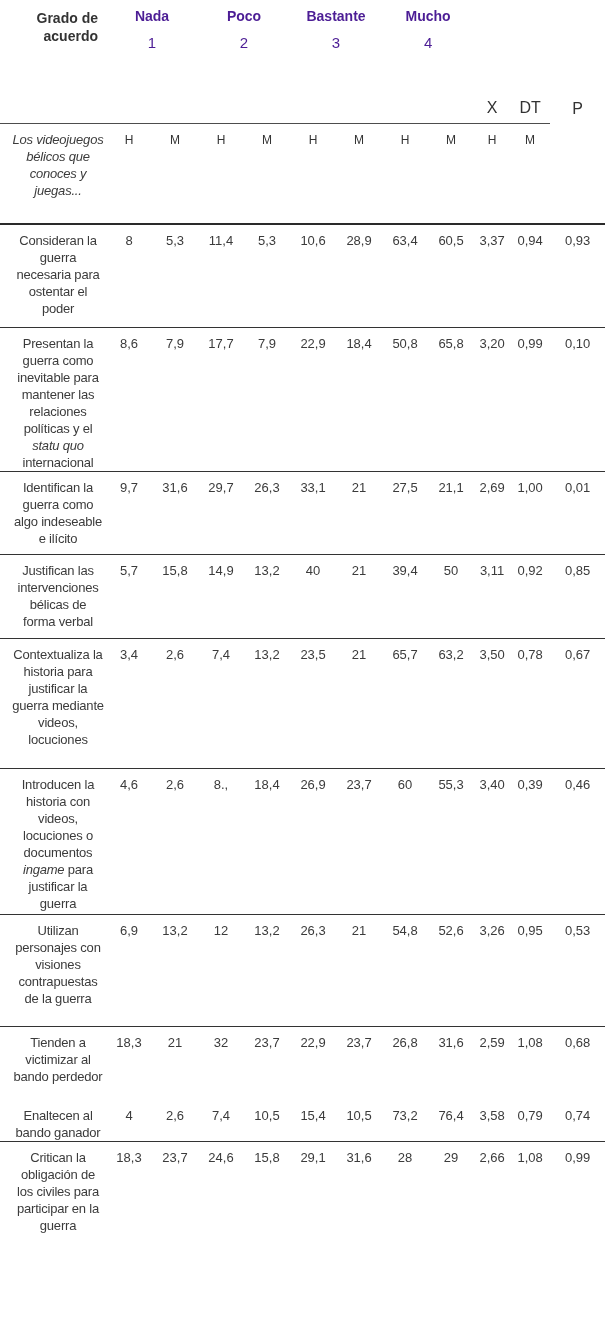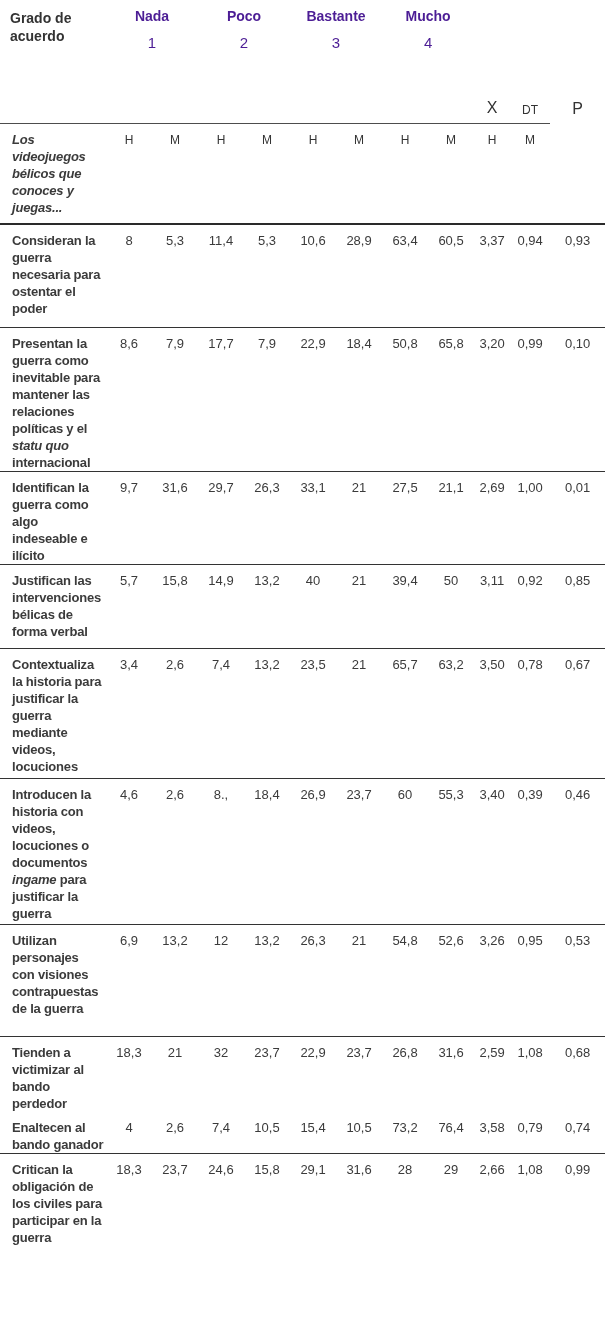--- a/index.html
+++ b/index.html
@@ -19,39 +19,39 @@
   col.c-x{width:36px;}
   col.c-dt{width:40px;}
   col.c-p{width:55px;}
 
   th,td{vertical-align:top;padding:0;font-weight:normal;}
 
   
   .rowA th{height:66px;padding-top:9px;}
   .cat-head{
     font-weight:bold;font-size:14px;line-height:18px;
-    text-align:left;color:#333;
+    text-align:right;color:#333;
     padding-left:10px;padding-right:8px;
   }
   th.scale{text-align:center;color:#4c1d95;}
   .scale .sw{font-weight:bold;font-size:14px;line-height:15px;}
   .scale .sn{font-size:15px;margin-top:10px;}
 
   
   .rowB th{height:42px;vertical-align:bottom;padding-bottom:6px;text-align:center;color:#333;}
   .rowB .b-cell{border-bottom:1.5px solid #4d4d4d;}
   .stat-x,.stat-p{font-size:16px;}
-  .stat-dt{font-size:12px;}
+  .stat-dt{font-size:16px;}
 
   
   tr.subhead{height:100px;}
   tr.subhead td{border-bottom:2.5px solid #2a2a2a;}
   td.cat{
-    text-align:left;font-size:13px;line-height:17px;
-    padding:7px 2px 0 12px;letter-spacing:-0.2px;font-weight:bold;
+    text-align:center;font-size:13px;line-height:17px;
+    padding:7px 2px 0 12px;letter-spacing:-0.2px;
   }
   .intro{font-style:italic;}
   td.num{
     text-align:center;font-size:13px;line-height:17px;padding-top:7px;
   }
   td.gcell{font-size:12px;padding-top:8px;color:#333;}
   .ital{font-style:italic;}
 
   
   tbody tr.drow td{border-bottom:1.6px solid #333;}

